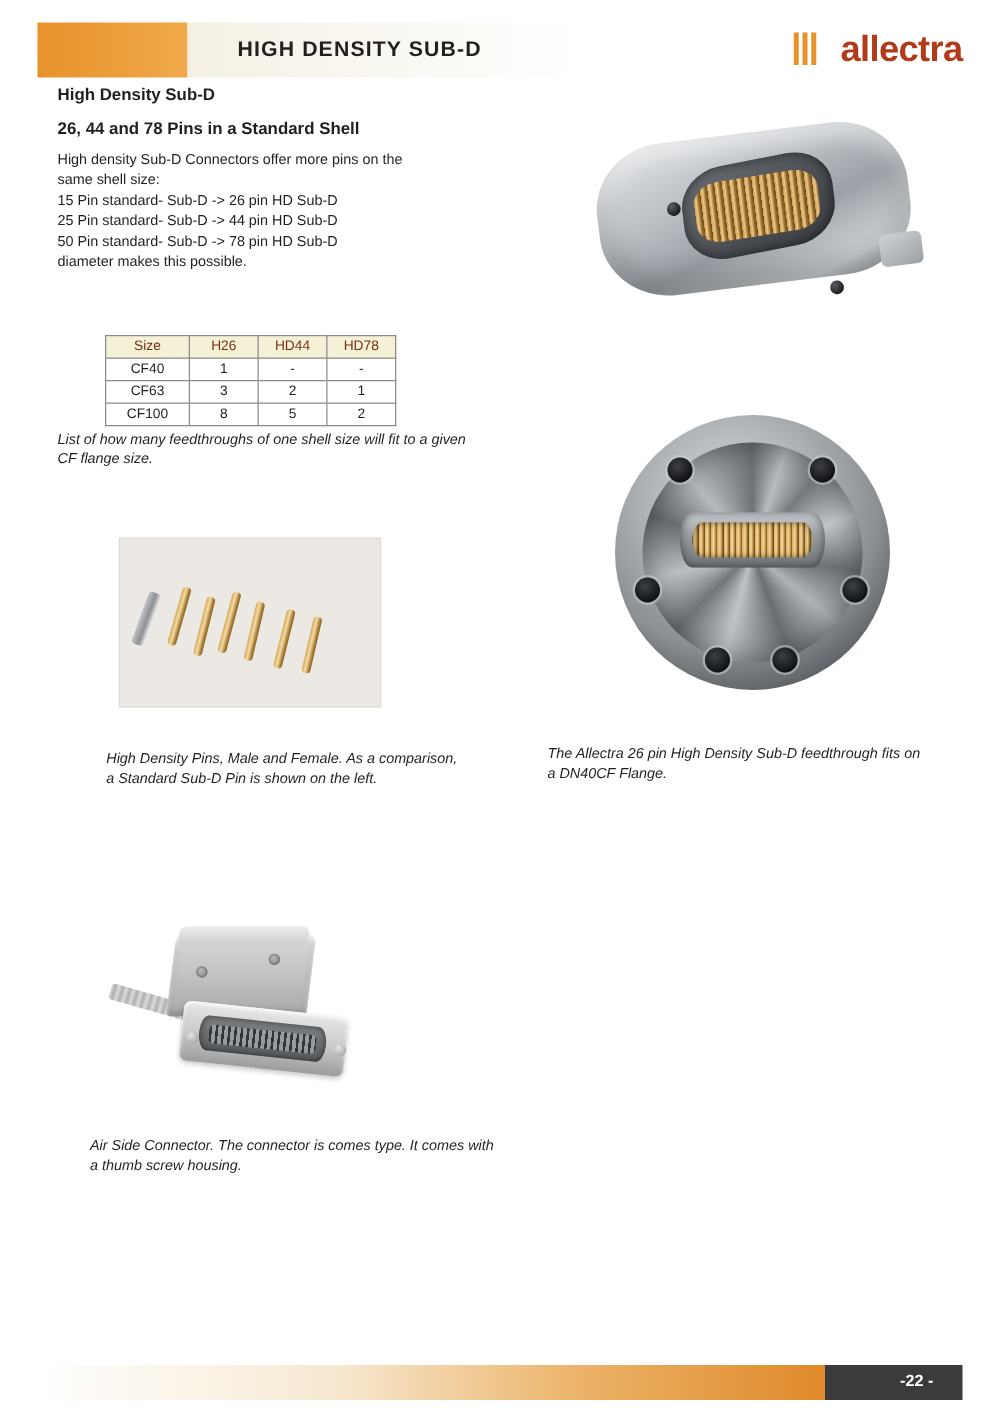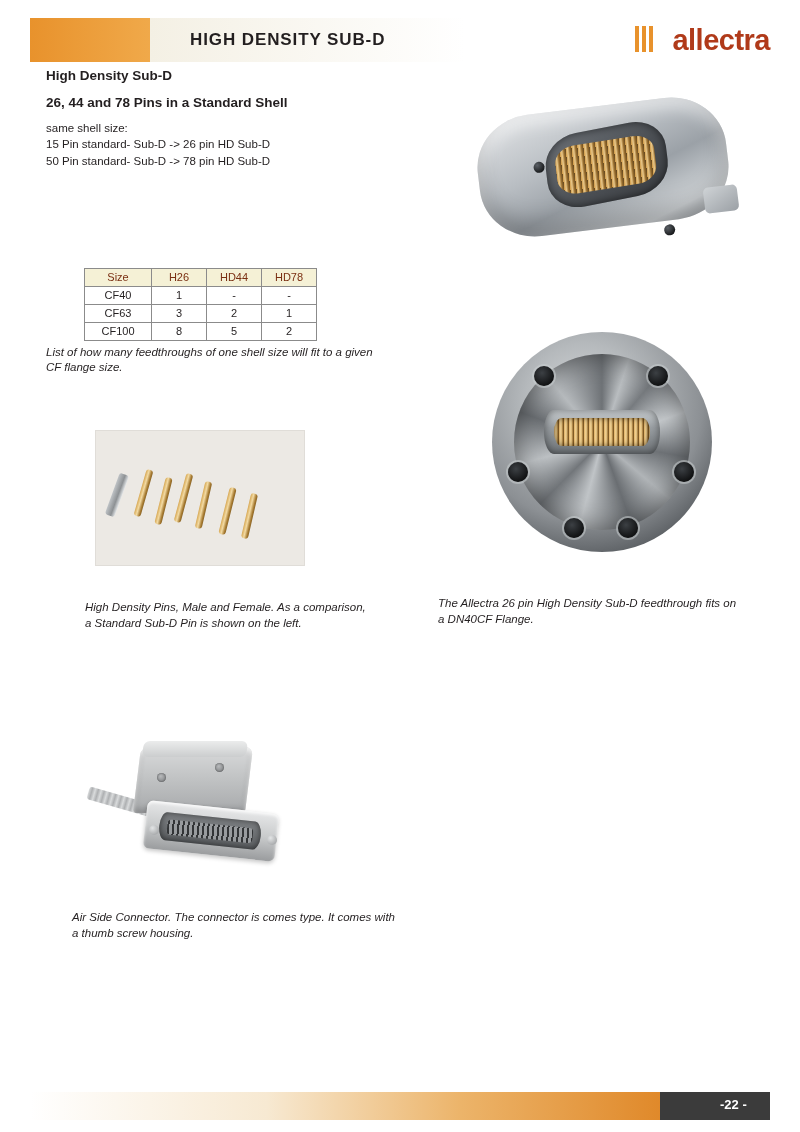--- a/index.html
+++ b/index.html
@@ -501,23 +501,26 @@
         <i></i>
         <i></i>
     </div>
   </div>
 </div>
 
 <div class="heading1">High Density Sub-D</div>
 <div class="heading2">26, 44 and 78 Pins in a Standard Shell</div>
 
 <div class="bodytext">
+  <p>High density Sub-D Connectors offer more pins on the</p>
   <p>same shell size:</p>
   <p>15 Pin standard- Sub-D -&gt; 26 pin HD Sub-D</p>
+  <p>25 Pin standard- Sub-D -&gt; 44 pin HD Sub-D</p>
   <p>50 Pin standard- Sub-D -&gt; 78 pin HD Sub-D</p>
+  <p>diameter makes this possible.</p>
 </div>
 
 <table class="spec-table">
   <thead>
     <tr>
       <th class="rowhead-h">Size</th>
       <th>H26</th>
       <th>HD44</th>
       <th>HD78</th>
     </tr>

